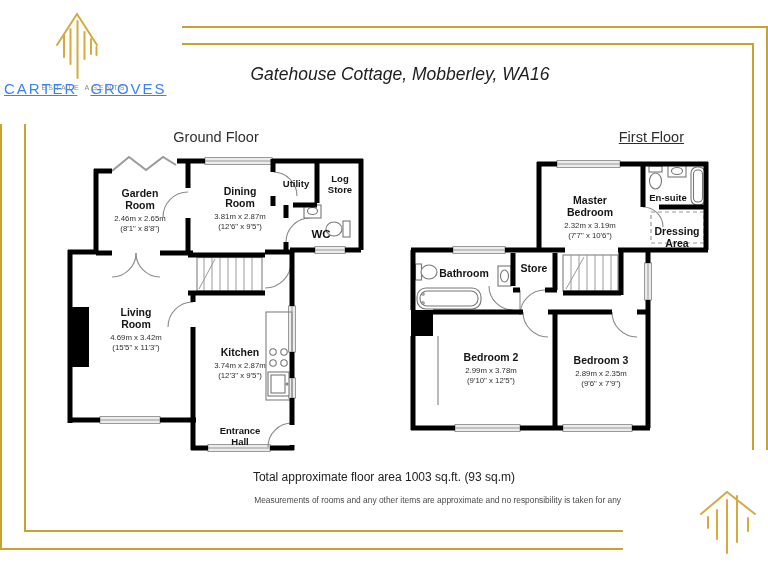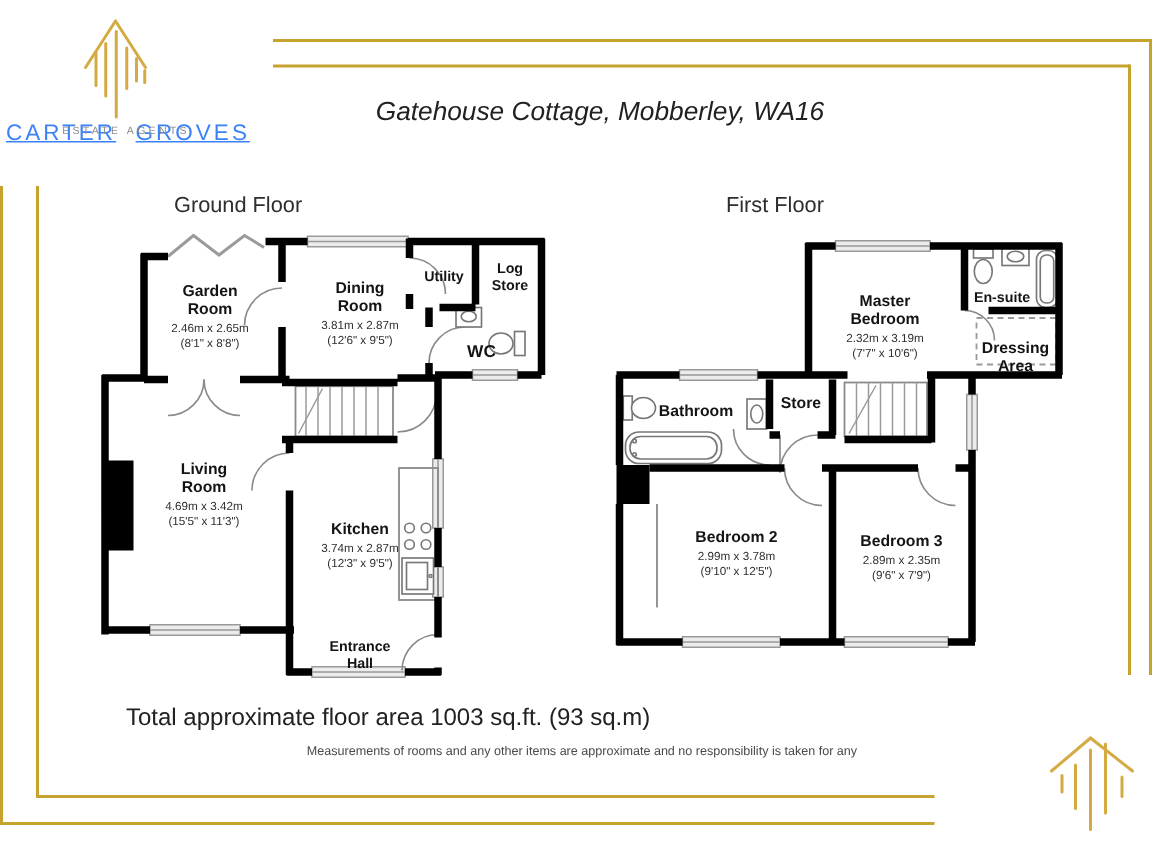--- a/index.html
+++ b/index.html
@@ -9,25 +9,25 @@
   
   .brand{position:absolute;left:4px;top:4px;width:160px;height:96px;}
   .brand-name{position:absolute;left:0;top:76px;width:160px;text-align:center;
               font-size:15px;color:#3b82f6;letter-spacing:2px;white-space:nowrap;text-decoration:underline;}
   .brand-name .gap{display:inline-block;width:13px;}
   .brand-tagline{position:absolute;left:0;top:80px;width:160px;text-align:center;
                  font-size:7px;color:#8c8c8c;letter-spacing:2.2px;}
   .page-title{position:absolute;left:120px;top:64px;width:560px;text-align:center;
               font-size:17.5px;color:#212121;font-style:italic;}
   .floor-label{position:absolute;font-size:14.5px;color:#2e2e2e;}
-  .floor-label.ground{left:116px;top:129px;width:200px;text-align:left;}
-  .floor-label.first{left:484px;top:129px;width:200px;text-align:left;}
-  .footer-total{position:absolute;left:84px;top:470px;width:600px;text-align:left;
-                font-size:16px;color:#212121;}
-  .footer-disc{position:absolute;left:138px;top:495px;width:500px;text-align:center;
+  .floor-label.ground{left:116px;top:129px;width:200px;text-align:center;}
+  .floor-label.first{left:484px;top:129px;width:200px;text-align:right;text-decoration:underline;}
+  .footer-total{position:absolute;left:84px;top:470px;width:600px;text-align:center;
+                font-size:12px;color:#212121;}
+  .footer-disc{position:absolute;left:121px;top:495px;width:500px;text-align:right;
                font-size:8.4px;line-height:11.5px;color:#4a4a4a;}
   
   svg{position:absolute;}
   .wall{stroke:#000000;stroke-width:5;fill:none;}
   .thin{stroke:#8a8a8a;stroke-width:1.2;fill:none;}
   .fix{stroke:#777777;stroke-width:1.1;fill:#ffffff;}
   .door{stroke:#8a8a8a;stroke-width:1.1;fill:none;}
   .win{fill:#ececec;stroke:#999999;stroke-width:1;}
   .winline{stroke:#999999;stroke-width:1;}
   .tread{stroke:#9a9a9a;stroke-width:1;}

